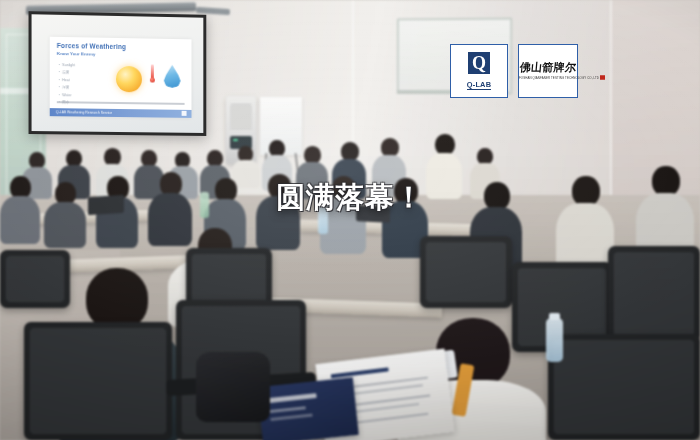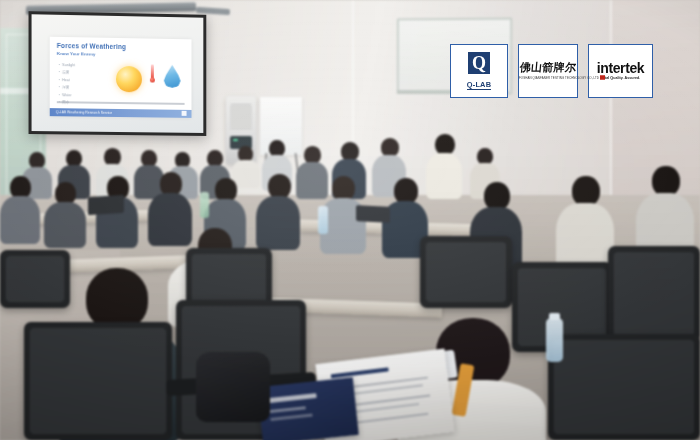--- a/index.html
+++ b/index.html
@@ -649,26 +649,20 @@
       </div>
     </div>
 
     <div class="logo-card mid">
       <div class="cnlogo">
         <div class="cn-main">佛山箭牌尔</div>
         <div class="cn-sub"><span>FOSHAN QIANFANER TESTING TECHNOLOGY CO.,LTD</span><span class="cn-mark"></span></div>
       </div>
     </div>
 
-    <div class="logo-card last">
-      <div class="itk">
-        <div class="itk-main">intertek</div>
-        <div class="itk-sub">Total Quality. Assured.</div>
-      </div>
-    </div>
   </div>
 
   <div class="screen-frame">
     <div class="screen-surface">
       <div class="slide">
         <div class="slide-title">Forces of Weathering</div>
         <div class="slide-sub">Know Your Enemy</div>
         <div class="slide-bullets">
           <div class="b">Sunlight</div>
           <div class="b">温度</div>
@@ -686,15 +680,16 @@
         <div class="slide-foot"></div>
         <div class="slide-bar">
           <div class="bt">Q-LAB Weathering Research Service</div>
           <div class="bq"></div>
         </div>
       </div>
     </div>
   </div>
 
   <div class="headline">
+    <span class="l2">圆满落幕！</span>
   </div>
 
 </div>
 
 </body></html>

